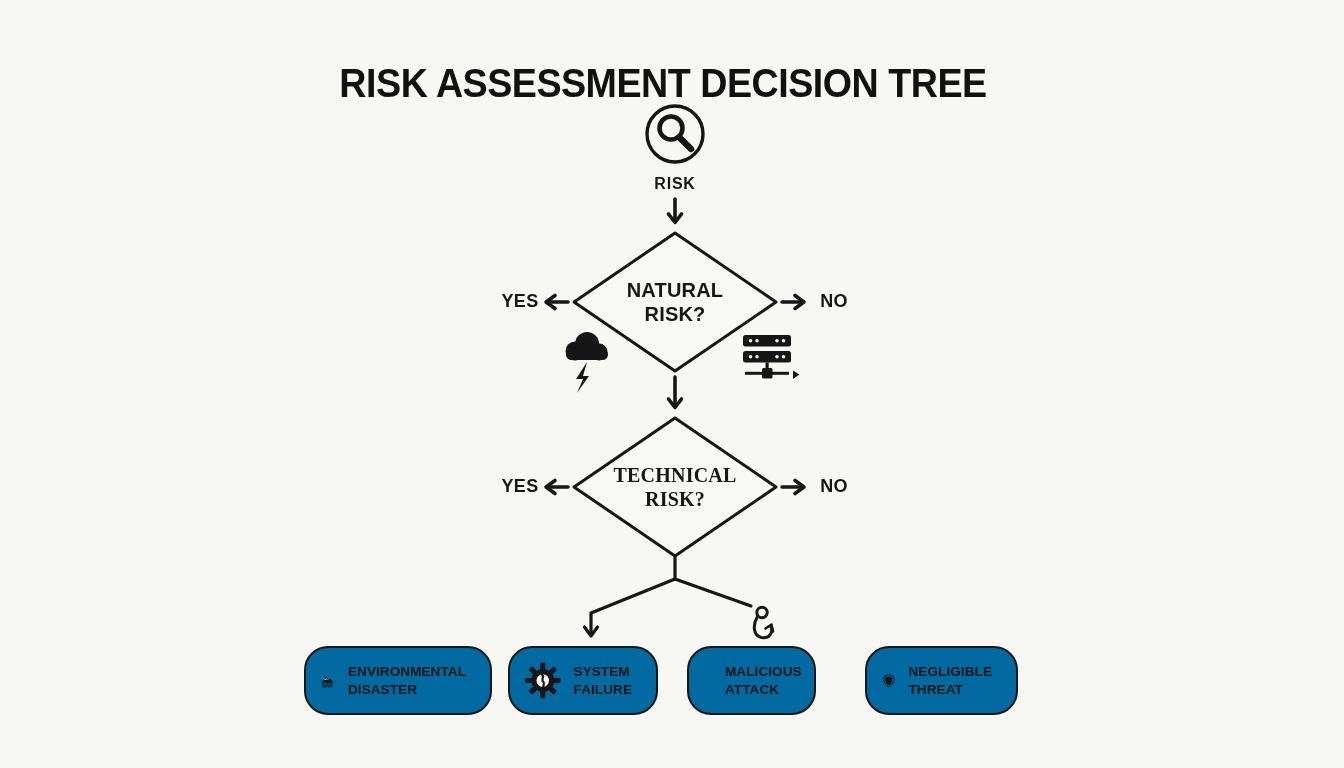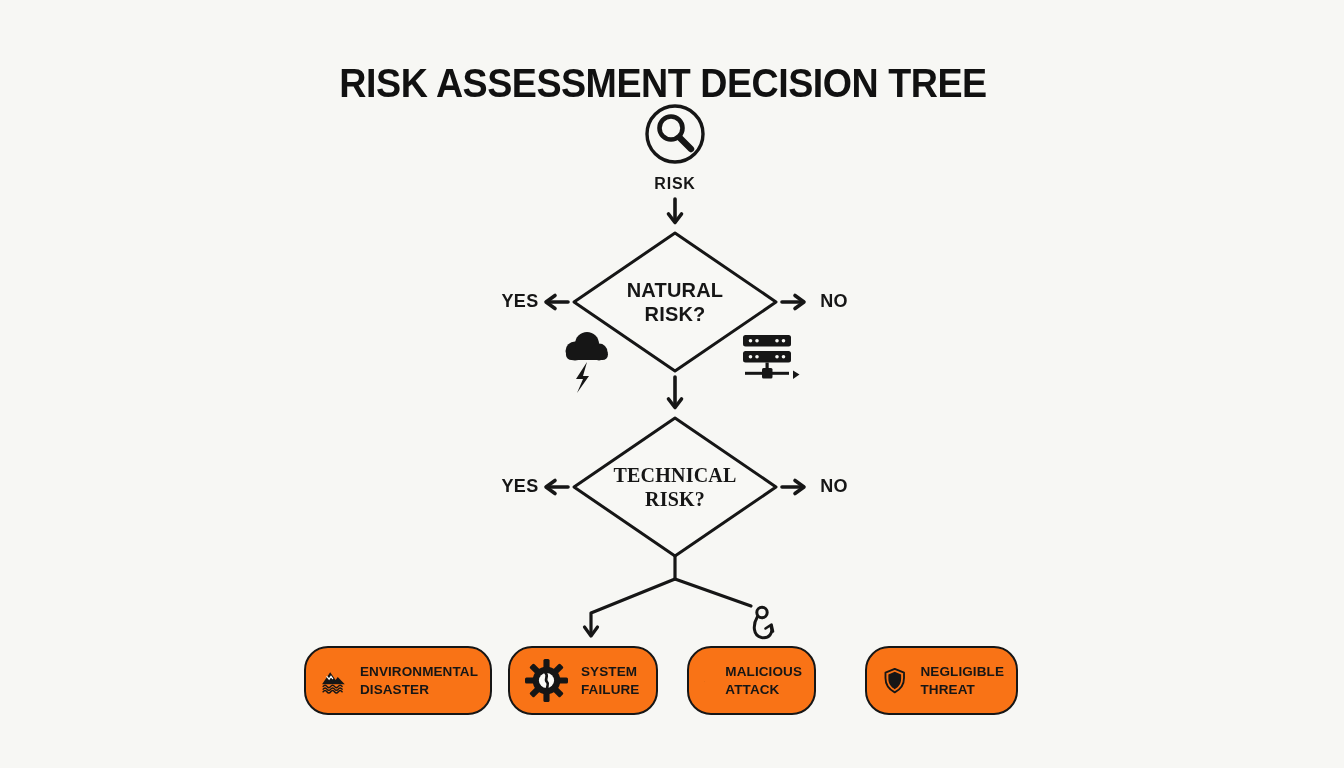--- a/index.html
+++ b/index.html
@@ -26,22 +26,22 @@
   #d2-label{left:585px;top:463px;width:180px;font-family:Liberation Serif, serif;}
   .yesno{font-size:18px;letter-spacing:0.3px;}
   #yes1{left:494px;top:291px;width:52px;}
   #no1 {left:812px;top:291px;width:44px;}
   #yes2{left:494px;top:476px;width:52px;}
   #no2 {left:812px;top:476px;width:44px;}
   svg{display:block;}
   #diagram-svg{position:absolute;left:0;top:0;}
   .outcome{
     position:absolute;top:646px;height:69px;box-sizing:border-box;
-    display:flex;align-items:center;gap:13px;padding:0 12px 0 15px;
-    border:2.5px solid #161616;border-radius:24px;background:#f97316;
+    display:flex;align-items:center;gap:13px;padding:0 24px 0 15px;
+    border:2.5px solid #161616;border-radius:24px;background:#0369a1;
   }
   .outcome .txt{
     font-weight:bold;font-size:13.5px;line-height:17.5px;
     letter-spacing:0.1px;white-space:pre-line;text-align:left;color:#161616;
   }
   #box-environmental{left:304px;width:188px;}
   #box-system{left:508px;width:150px;}
   #box-malicious{left:687px;width:129px;gap:21px;}
   #box-negligible{left:865px;width:153px;}
 </style>

